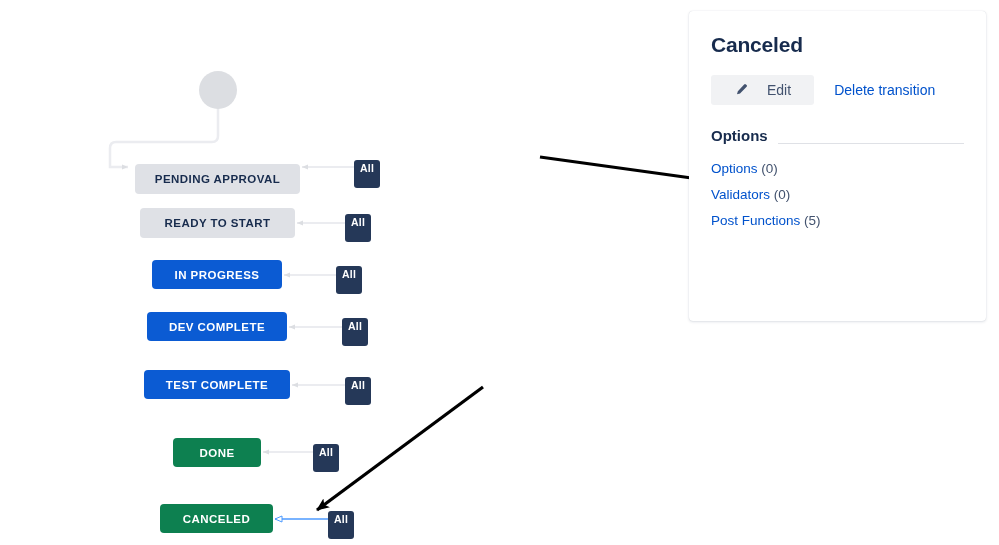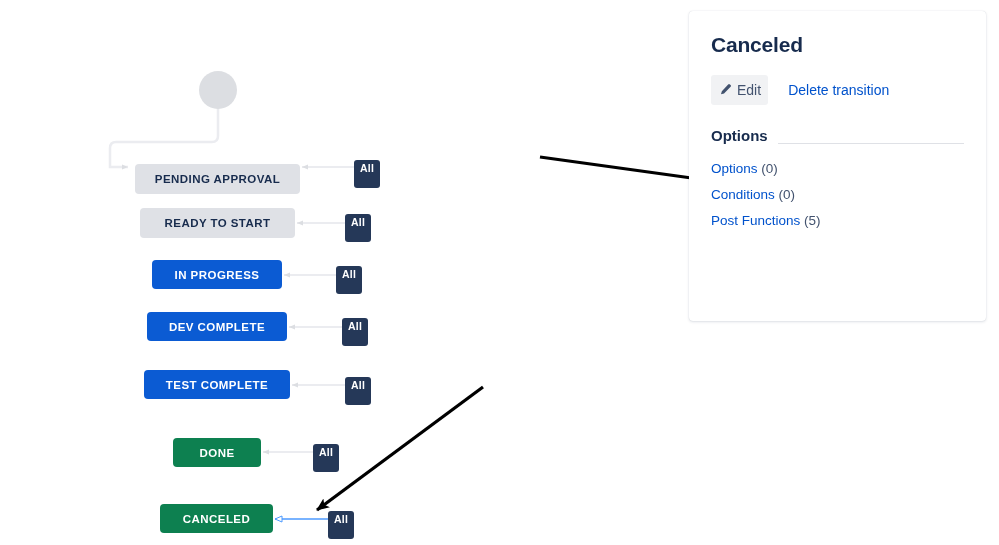--- a/index.html
+++ b/index.html
@@ -99,25 +99,25 @@
   }
   .panel-actions {
     display: flex;
     align-items: center;
     gap: 20px;
     margin-bottom: 22px;
   }
   .edit-button {
     display: inline-flex;
     align-items: center;
-    gap: 5px;
+    gap: 19px;
     background: #f1f2f4;
     border: none;
     border-radius: 3px;
-    padding: 7px 7px;
+    padding: 7px 23px;
     font-family: inherit;
     font-size: 14px;
     color: #42526e;
     cursor: pointer;
   }
   .pencil-icon { display: inline-block; width: 14px; height: 14px; }
   .delete-link {
     font-size: 14px;
     color: #0052cc;
     text-decoration: none;
@@ -229,16 +229,16 @@
     <a class="delete-link">Delete transition</a>
   </div>
 
   <div class="options-header-row">
     <div class="options-heading">Options</div>
     <div class="options-rule"></div>
   </div>
 
   <div id="options-host">
       <div class="option-row"><a class="option-link">Options</a><span class="option-count"> (0)</span></div>
-      <div class="option-row"><a class="option-link">Conditions</a><span class="option-count"> (0)</span></div>
+      <div class="option-row"><a class="option-link">Validators</a><span class="option-count"> (0)</span></div>
       <div class="option-row"><a class="option-link">Post Functions</a><span class="option-count"> (5)</span></div>
     </div>
 </div>
 
 </body></html>

